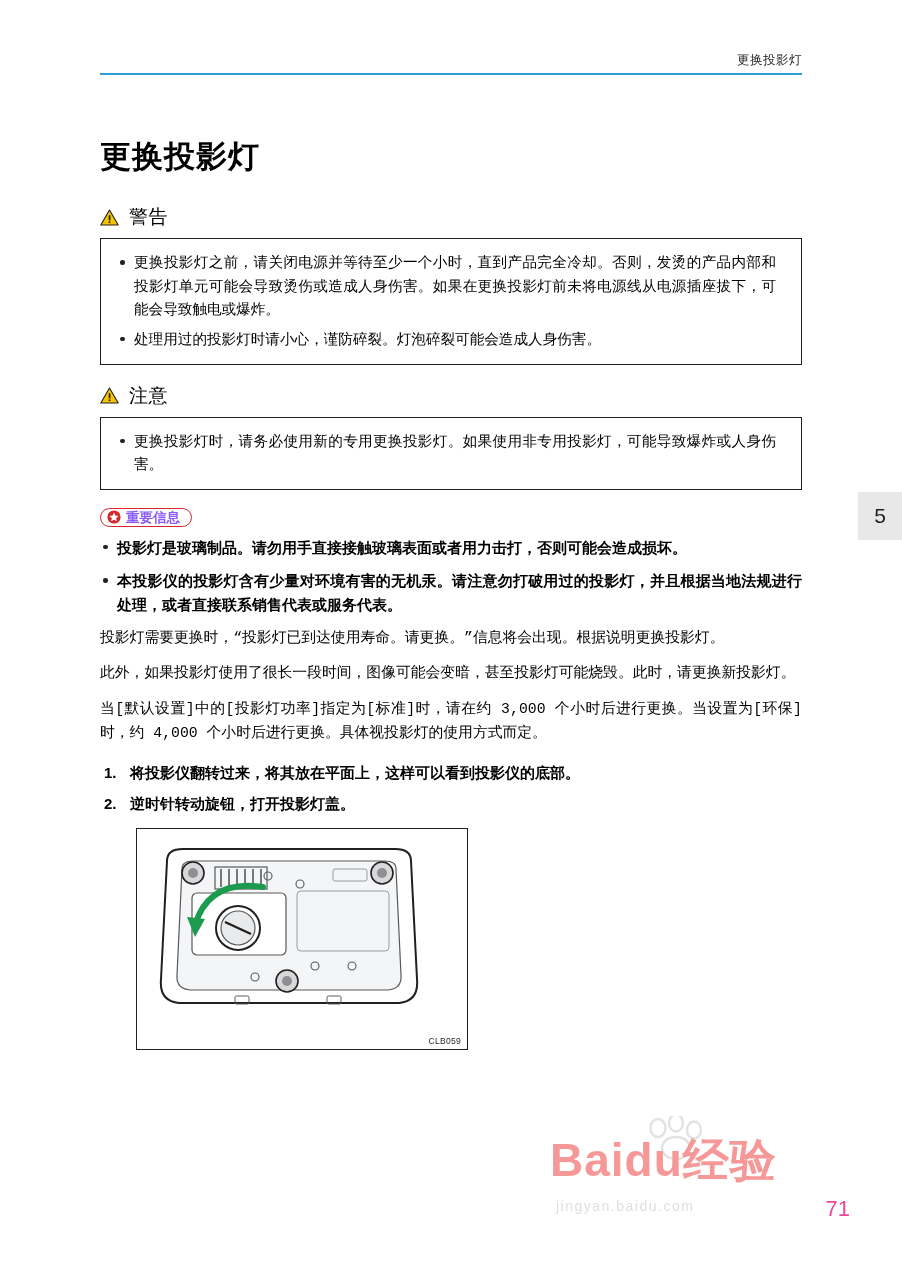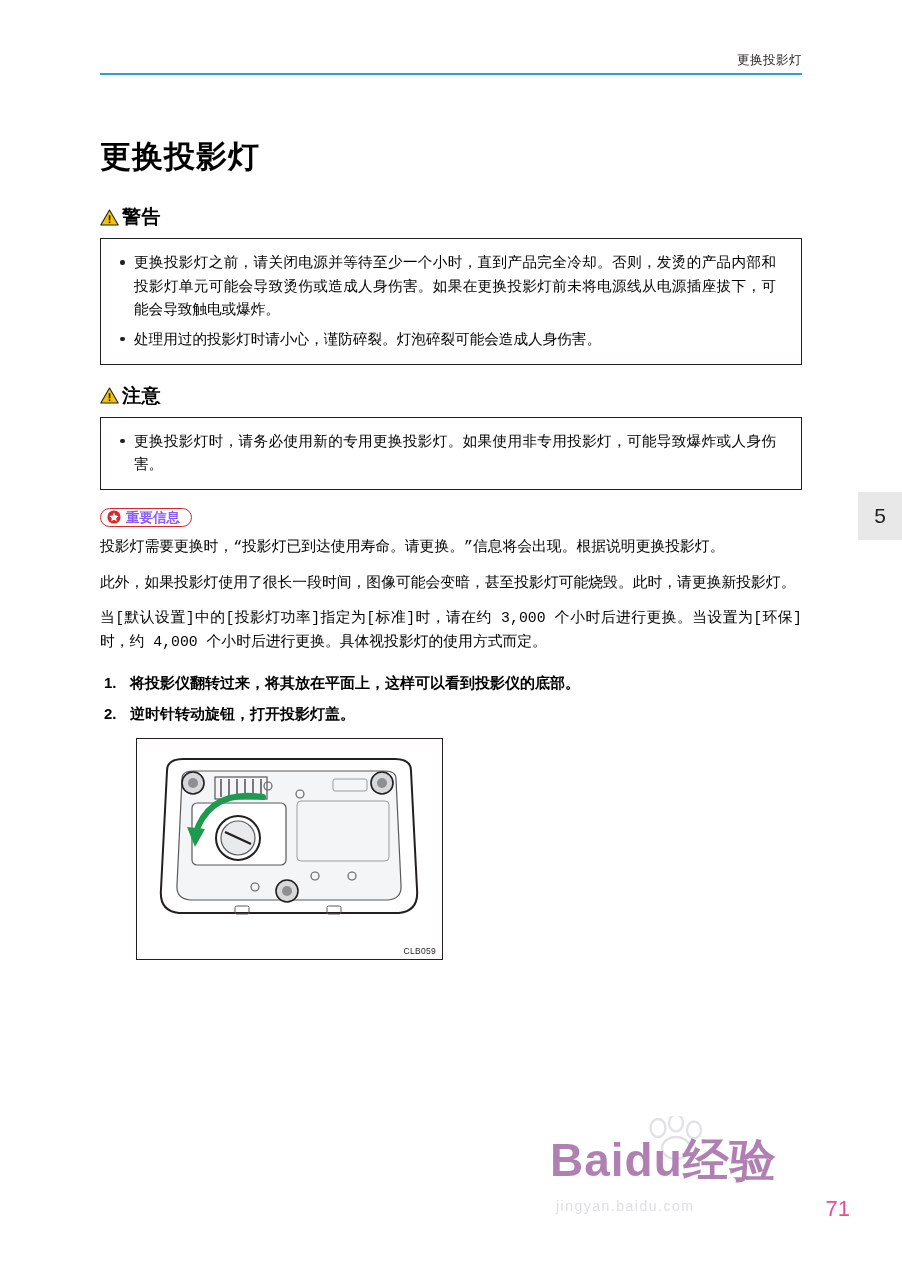--- a/index.html
+++ b/index.html
@@ -66,23 +66,22 @@
     font-size: 31px;
     font-weight: bold;
     margin: 0 0 26px 0;
     letter-spacing: 1px;
     color: #000;
   }
 
   .sect-head {
     display: flex;
     align-items: center;
-    gap: 3px;
+    gap: 10px;
     margin: 0 0 8px 0;
-    font-weight: bold;
   }
   .sect-head .label {
     font-size: 19px;
     color: #000;
     letter-spacing: .5px;
   }
 
   
   .tri {
     position: relative;
@@ -183,21 +182,21 @@
     content: counter(st) ".";
     position: absolute;
     left: 0;
     top: 0;
     font-weight: bold;
   }
 
   
   .figure {
     margin: 12px 0 0 36px;
-    width: 307px;
+    width: 332px;
     height: 222px;
     border: 1px solid #231f20;
     position: relative;
     background: #fff;
     box-sizing: border-box;
   }
   .figure svg { display: block; }
   .fig-code {
     position: absolute;
     right: 6px;
@@ -224,21 +223,21 @@
     height: 110px;
     pointer-events: none;
     opacity: .55;
   }
   .wm-main {
     position: absolute;
     left: 0;
     bottom: 26px;
     font-size: 46px;
     font-weight: bold;
-    color: #701a75;
+    color: #ef4444;
     letter-spacing: 1px;
     white-space: nowrap;
   }
   .wm-sub {
     position: absolute;
     left: 6px;
     bottom: 4px;
     font-size: 14px;
     color: #c2c5ca;
     letter-spacing: 1.5px;
@@ -307,20 +306,24 @@
       <span class="important-pill">
         <span class="star-icon">
           <svg width="14" height="14" viewBox="0 0 14 14">
             <circle cx="7" cy="7" r="6.6" fill="#d9272e"></circle>
             <polygon points="7,2.6 8.35,5.6 11.6,5.95 9.15,8.15 9.85,11.35 7,9.7 4.15,11.35 4.85,8.15 2.4,5.95 5.65,5.6" fill="#ffffff"></polygon>
           </svg>
         </span>
         <span class="txt">重要信息</span>
       </span>
     </div>
+    <ul class="bl bold">
+      <li>投影灯是玻璃制品。请勿用手直接接触玻璃表面或者用力击打，否则可能会造成损坏。</li>
+      <li>本投影仪的投影灯含有少量对环境有害的无机汞。请注意勿打破用过的投影灯，并且根据当地法规进行处理，或者直接联系销售代表或服务代表。</li>
+    </ul>
 
     <p class="body">投影灯需要更换时，“投影灯已到达使用寿命。请更换。”信息将会出现。根据说明更换投影灯。</p>
     <p class="body">此外，如果投影灯使用了很长一段时间，图像可能会变暗，甚至投影灯可能烧毁。此时，请更换新投影灯。</p>
     <p class="body">当[默认设置]中的[投影灯功率]指定为[标准]时，请在约 3,000 个小时后进行更换。当设置为[环保]时，约 4,000 个小时后进行更换。具体视投影灯的使用方式而定。</p>
 
     <ol class="steps">
       <li>将投影仪翻转过来，将其放在平面上，这样可以看到投影仪的底部。</li>
       <li>逆时针转动旋钮，打开投影灯盖。</li>
     </ol>
 

